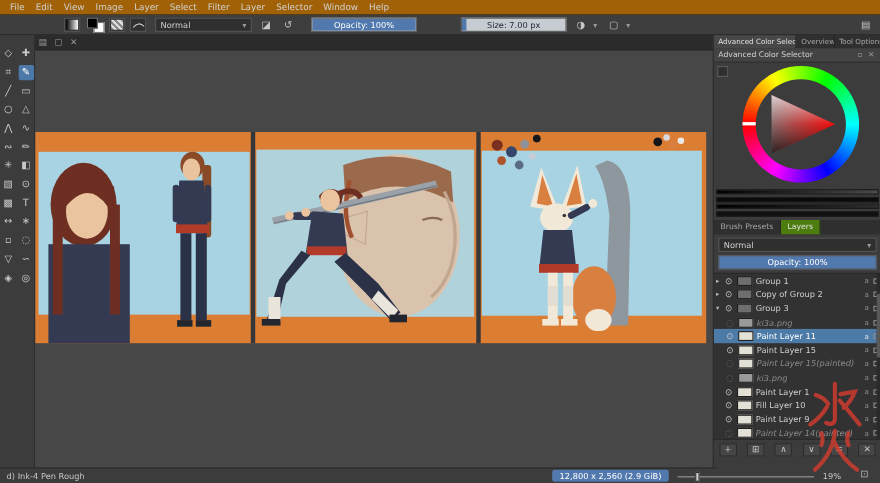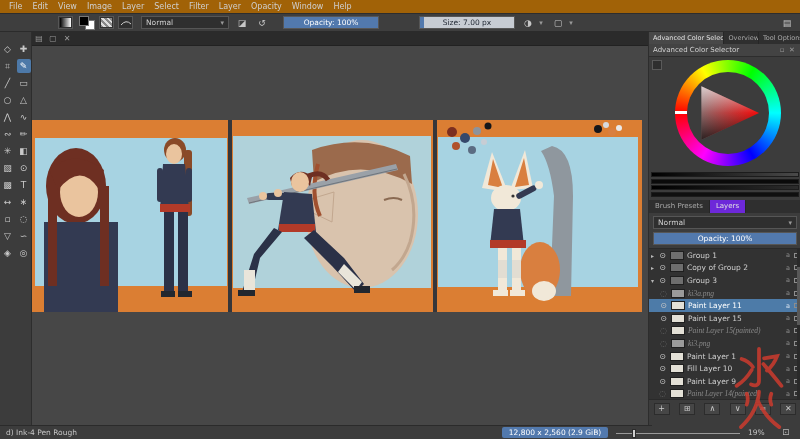--- a/index.html
+++ b/index.html
@@ -117,21 +117,21 @@
   
   .valbars { position:absolute; top:140px; left:2px; width:148px; }
   .vbar { height:5px; margin-bottom:1.5px; border:1px solid #1c1c1c; cursor:pointer; }
   .vbar.b1 { background:linear-gradient(to right,#000,#4a4a4a); }
   .vbar.b2 { background:#0a0a0a; }
   .vbar.b3 { background:linear-gradient(to right,#000,#2c2c2c); }
   .vbar.b4 { background:#101010; }
   
   .panel-tabs { position:absolute; top:168px; left:0; width:152px; height:13px; display:flex; background:#2f2f2f; }
   .ptab { font-size:7px; padding:1px 6px; color:#a8a8a8; border-right:1px solid #262626; cursor:pointer; line-height:11px; }
-  .ptab.active { background:#6d28d9; color:#e2e2e2; }
+  .ptab.active { background:#4d7c0f; color:#e2e2e2; }
   
   .blend-combo {
     position:absolute; top:184px; left:4px; width:144px; height:13px; background:#2f2f2f;
     border:1px solid #565656; display:flex; align-items:center; justify-content:space-between;
     padding:0 4px; font-size:7.5px;
   }
   .blend-combo .arr { color:#9a9a9a; font-size:7px; }
   .opacity-slider {
     position:absolute; top:200px; left:4px; width:144px; height:13px;
     background:#5279ad; border:1px solid #565656;
@@ -147,21 +147,21 @@
   .lrow { height:12.6px; display:flex; align-items:center; padding:0 2px; cursor:pointer; }
   .lrow.child { padding-left:10px; }
   .lrow.sel { background:#4d7ba8; color:#fff; }
   .lrow .arrow { width:7px; font-size:6px; color:#b5b5b5; }
   .lrow .eye { width:9px; font-size:8px; color:#c5c5c5; text-align:center; cursor:pointer; }
   .lrow.dim .eye { color:#6f6f6f; }
   .lrow .thumb { width:14px; height:9px; background:#e3e0d6; border:1px solid #1f1f1f; margin:0 3px; flex:none; }
   .lrow .thumb.group { background:#6e6e6e; }
   .lrow .thumb.img { background:#9a9a9a; }
   .lrow .lname { flex:1; font-size:7.5px; white-space:nowrap; overflow:hidden; text-overflow:ellipsis; }
-  .lrow.dim .lname { color:#8a8a8a; font-style:italic;font-family:Liberation Serif, serif; }
+  .lrow.dim .lname { color:#8a8a8a; font-style:italic; }
   .lrow .ldeco { width:8px; font-size:6.5px; color:#8d8d8d; text-align:center; }
   .lrow.sel .ldeco { color:#d7e2ef; }
   .lrow .lsq { width:5px; height:5px; border:1px solid #8d8d8d; margin-left:2px; flex:none; }
   .llscroll { position:absolute; right:0; top:0; width:4px; height:152px; background:#2a2a2a; }
   .llscroll .thumbbar { position:absolute; top:18px; left:0; width:4px; height:58px; background:#585858; }
   .layerbtns {
     position:absolute; top:370px; left:0; width:152px; height:14px; display:flex;
     align-items:center; justify-content:space-around; background:#3c3c3c;
   }
   .lbtn {
@@ -192,21 +192,21 @@
 
 <div class="menubar">
   <span>File</span>
   <span>Edit</span>
   <span>View</span>
   <span>Image</span>
   <span>Layer</span>
   <span>Select</span>
   <span>Filter</span>
   <span>Layer</span>
-  <span>Opacity</span>
+  <span>Selector</span>
   <span>Window</span>
   <span>Help</span>
 </div>
 
 <div class="toolbar" style="padding-left:54px;">
   <div class="tb-chooser">
       <div class="grad"></div>
     </div>
   <div class="tb-colors">
     <div class="fg"></div>

